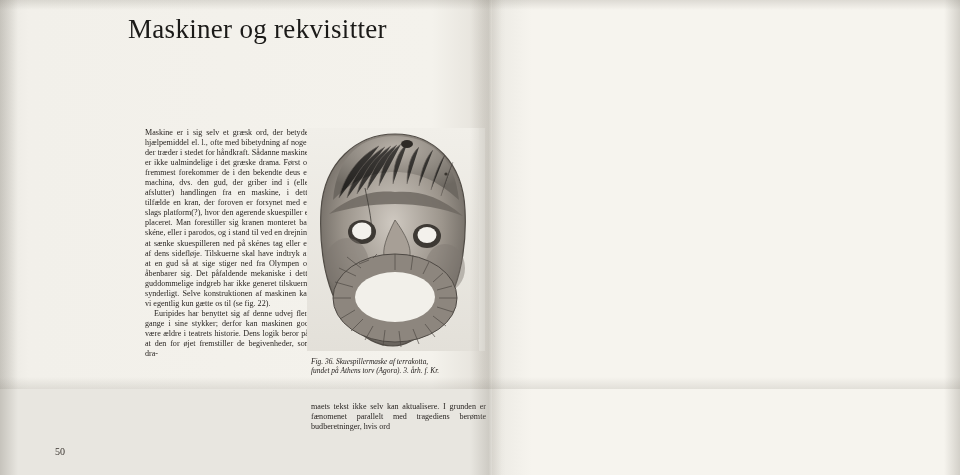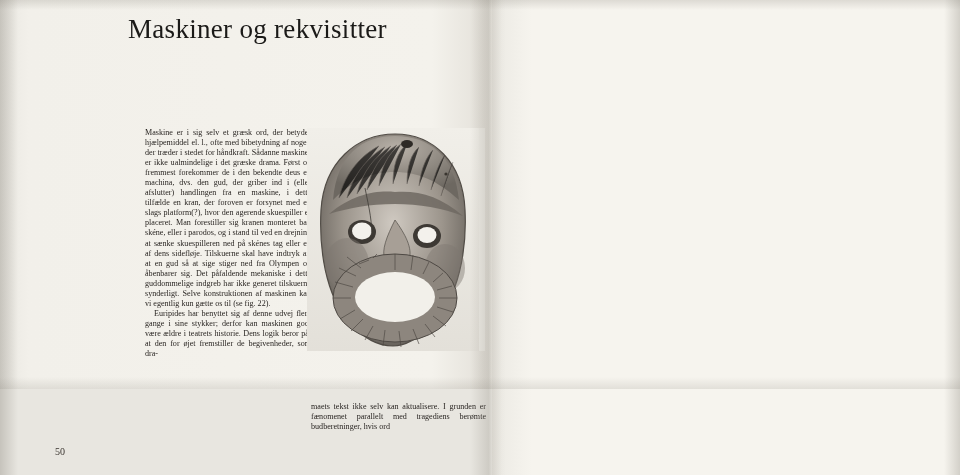--- a/index.html
+++ b/index.html
@@ -146,20 +146,24 @@
 
         <ellipse cx="100" cy="16" rx="6" ry="4" fill="#2e2a26"></ellipse>
         <circle cx="139" cy="46" r="1.6" fill="#39352f"></circle>
 
         <path d="M58 60 C62 80 66 96 64 110" stroke="#3f3b36" stroke-width="0.8" fill="none"></path>
 
         <rect x="172" y="0" width="6" height="223" fill="#eeece6"></rect>
       </svg>
     </div>
 
+    <div class="figcap" id="cap36">
+      <div>Fig. 36.  Skuespillermaske af terrakotta,</div>
+      <div>fundet på Athens torv (Agora). 3. årh. f. Kr.</div>
+    </div>
 
     <div class="col" id="col-b">
       <p>maets tekst ikke selv kan aktualisere. I grunden er fænomenet parallelt med tragediens berømte budberetninger, hvis ord</p>
     </div>
 
     <div class="pgnum" id="pg-left">50</div>
   </div>
 
   <div class="page page-right">
 

